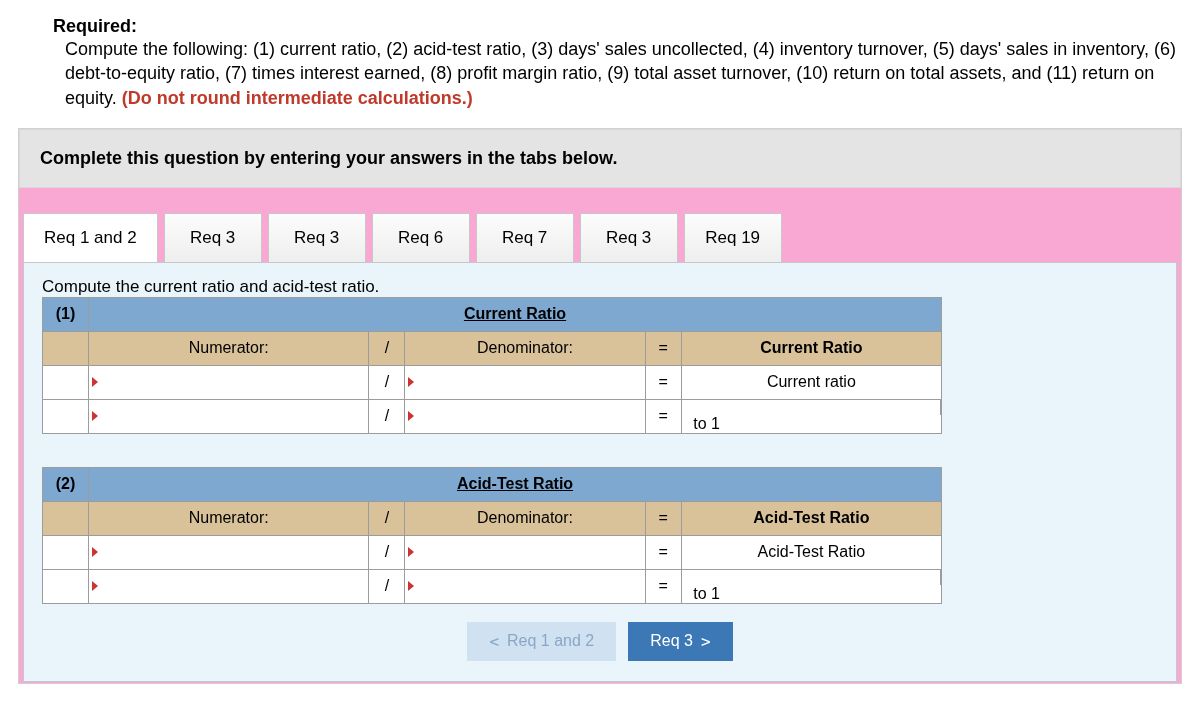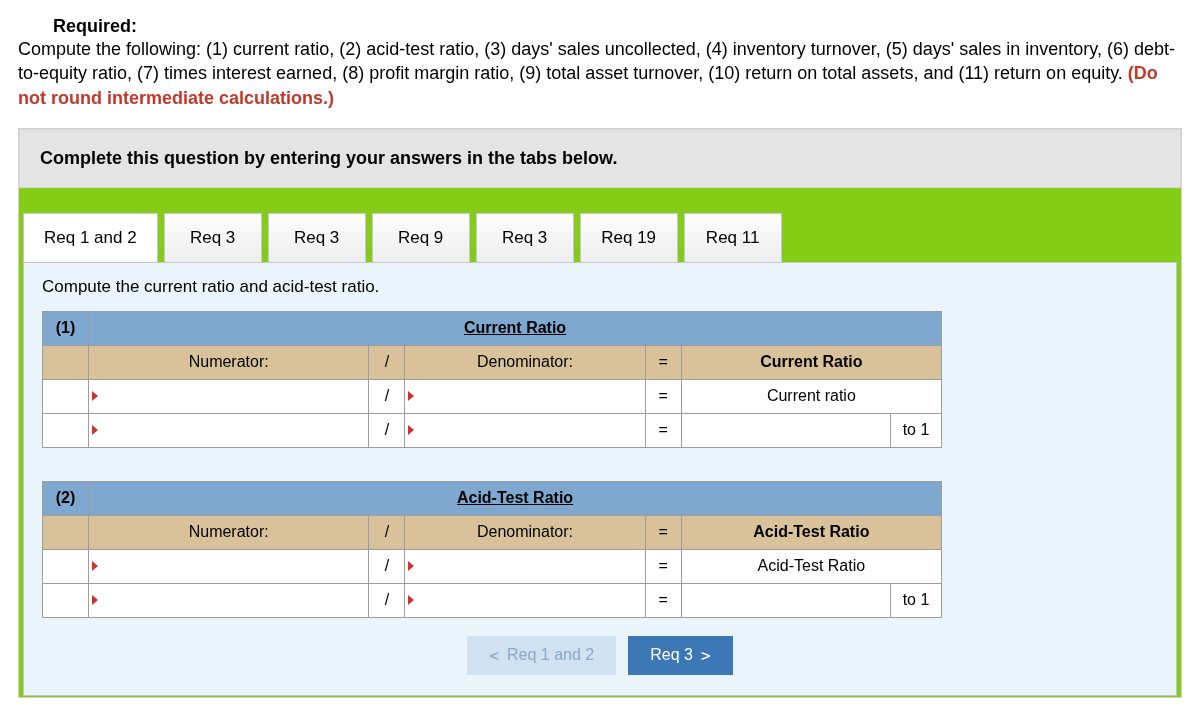--- a/index.html
+++ b/index.html
@@ -5,25 +5,25 @@
   * { box-sizing: border-box; }
   body {
     font-family: Arial, Helvetica, sans-serif;
     font-size: 18px;
     color: #000;
     margin: 0;
     padding: 16px 18px;
     background: #fff;
   }
   .req-header { font-weight: 700; margin-left: 35px; }
-  .req-body { line-height: 1.35; margin-bottom: 18px; }
+  .req-body { line-height: 1.35; margin-bottom: 18px; margin-left: 47px; }
   .red-text { color: #c0392b; font-weight: 700; }
   .panel {
     border: 1px solid #d0d0d0;
-    background: #84cc16;
+    background: #f9a8d4;
   }
   .instruction-bar {
     background: #e4e4e4;
     padding: 18px 20px;
     border: 1px solid #d9d9d9;
     font-weight: 700;
   }
   .tabs-row {
     display: flex;
     margin-top: 24px;
@@ -45,21 +45,21 @@
     background: #fff;
     position: relative;
     z-index: 2;
   }
   .tab-body {
     background: #eaf4fb;
     border: 1px solid #c7c7c7;
     padding: 14px 18px 20px 18px;
     font-size: 17px;
   }
-  .tab-content-text { margin-bottom: 14px; }
+  .tab-content-text { }
 
   table.answer {
     border-collapse: collapse;
     width: 900px;
   }
   table.answer td, table.answer th {
     border: 1px solid #9c9c9c;
     height: 34px;
     text-align: center;
     font-size: 16px;
@@ -89,21 +89,21 @@
     padding: 10px 22px;
     font-size: 16px;
     border:none;
     cursor:pointer;
     display:flex; align-items:center; gap:8px;
   }
   .nav-prev { background:#d0e1f2; color:#8aa7c4; }
   .nav-next { background:#3b78b5; color:#fff; }
   .chev { font-family: monospace; }
 
-  .split-cell { display:flex; height:100%; }
+  .split-cell { display:flex; height:100%;flex-direction:column; }
   .split-cell .left { flex:1; border-right:1px solid #9c9c9c; display:flex;align-items:center;justify-content:center;}
   .split-cell .right { width:50px; display:flex;align-items:center;justify-content:center;}
 </style>
 </head>
 <body>
 
 <div>
   <span class="req-header">Required:</span>
   <div class="req-body">
     <span>Compute the following: (1) current ratio, (2) acid-test ratio, (3) days' sales uncollected, (4) inventory turnover, (5) days' sales in inventory, (6) debt-to-equity ratio, (7) times interest earned, (8) profit margin ratio, (9) total asset turnover, (10) return on total assets, and (11) return on equity. </span><span class="red-text">(Do not round intermediate calculations.)</span>
@@ -113,24 +113,24 @@
 <div class="panel">
   <div class="instruction-bar">
     <span>Complete this question by entering your answers in the tabs below.</span>
   </div>
 
   <div style="padding: 1px 4px;">
     <div class="tabs-row">
       <div class="tab active"><span>Req 1 and 2</span></div>
       <div class="tab"><span>Req 3</span></div>
       <div class="tab"><span>Req 3</span></div>
-      <div class="tab"><span>Req 9</span></div>
+      <div class="tab"><span>Req 6</span></div>
+      <div class="tab"><span>Req 7</span></div>
       <div class="tab"><span>Req 3</span></div>
       <div class="tab"><span>Req 19</span></div>
-      <div class="tab"><span>Req 11</span></div>
     </div>
 
     <div class="tab-body">
       <div class="tab-content-text">Compute the current ratio and acid-test ratio.</div>
 
       <table class="answer">
         <colgroup>
           <col style="width:46px">
             <col style="width:280px">
             <col style="width:36px">

